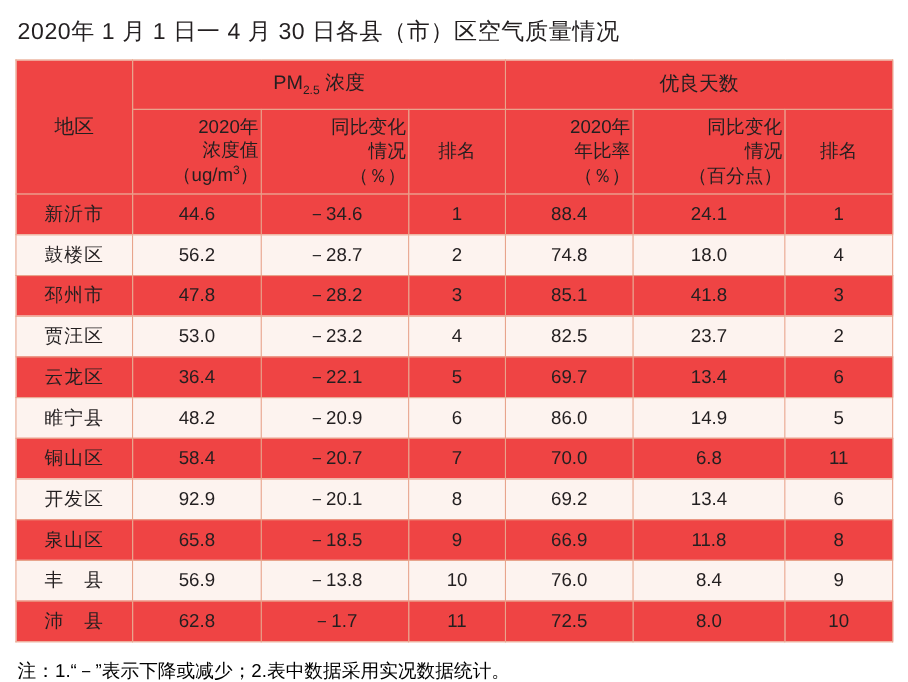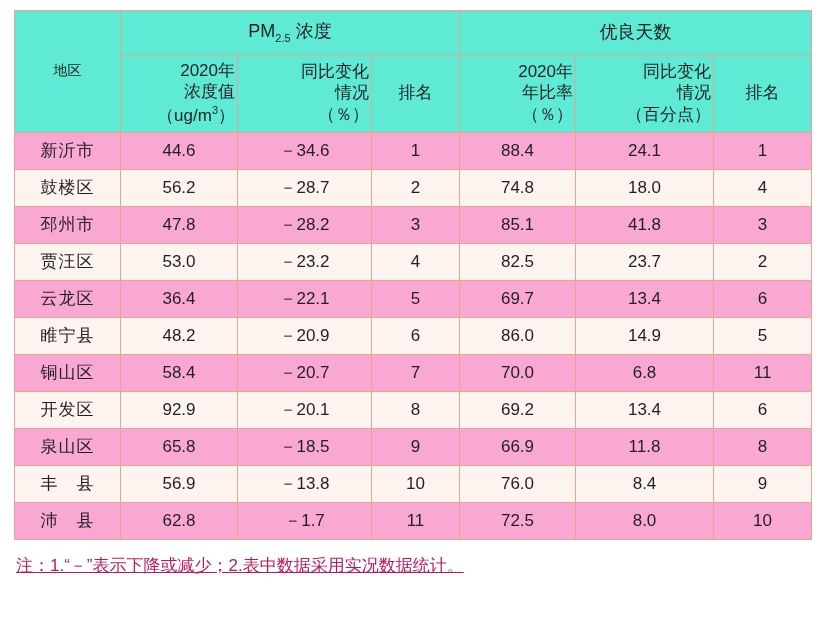--- a/index.html
+++ b/index.html
@@ -43,66 +43,66 @@
 
   table.air-table th,
   table.air-table td {
     border: 1px solid #e8a48c;
     text-align: center;
     vertical-align: middle;
     font-weight: normal;
     color: #231f20;
   }
   table.air-table thead th {
-    background: #5eead4;
+    background: #ef4444;
     font-size: 17px;
     line-height: 1.28;
     padding: 5px 2px;
   }
   table.air-table thead th.group-head {
     font-size: 18px;
     padding: 9px 2px;
   }
   table.air-table thead th.region-head {
-    font-size: 14px;
+    font-size: 18px;
   }
   table.air-table thead th sub {
     font-size: 11px;
   }
   table.air-table thead th sup {
     font-size: 11px;
   }
   table.air-table tbody td {
     font-size: 17px;
     height: 36px;
     padding: 0 2px;
   }
   table.air-table tbody tr.odd td {
-    background: #f9a8d4;
+    background: #ef4444;
   }
   table.air-table tbody tr.even td {
     background: #fdf3ef;
   }
   table.air-table tbody td.region-cell {
     letter-spacing: 1px;
   }
   .note {
     font-size: 17px;
     padding: 14px 0 0 2px;
-    color: #be185d;
+    color: #000000;
     white-space: nowrap;
-    text-decoration: underline;
   }
   .hdr-line { display: block; text-align: right; }
 </style>
 </head>
 <body>
 
 <div class="page">
 
+  <div class="doc-title">2020年 1 月 1 日一 4 月 30 日各县（市）区空气质量情况</div>
 
   <table class="air-table">
     <colgroup>
       <col class="c-region">
       <col class="c-pm-val">
       <col class="c-pm-chg">
       <col class="c-pm-rank">
       <col class="c-gd-val">
       <col class="c-gd-chg">
       <col class="c-gd-rank">

